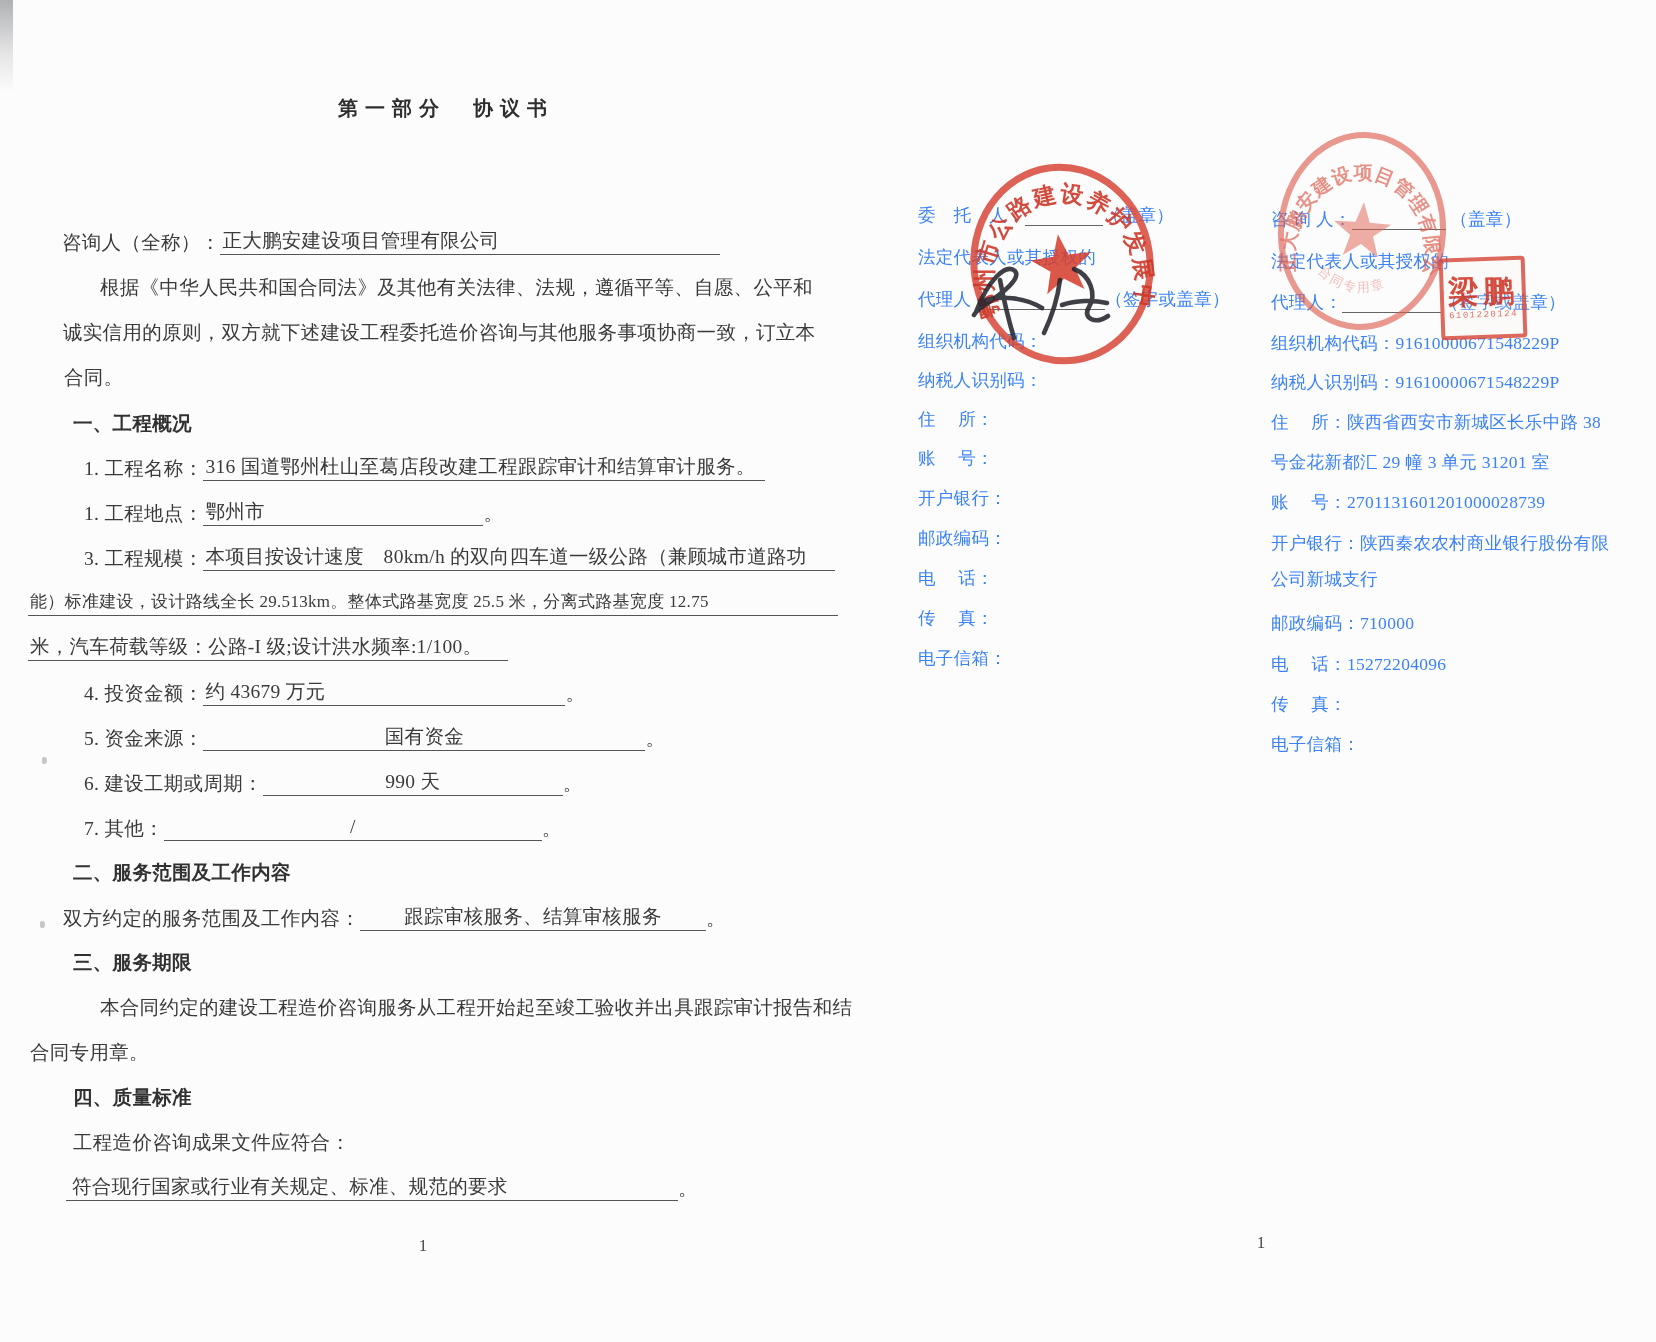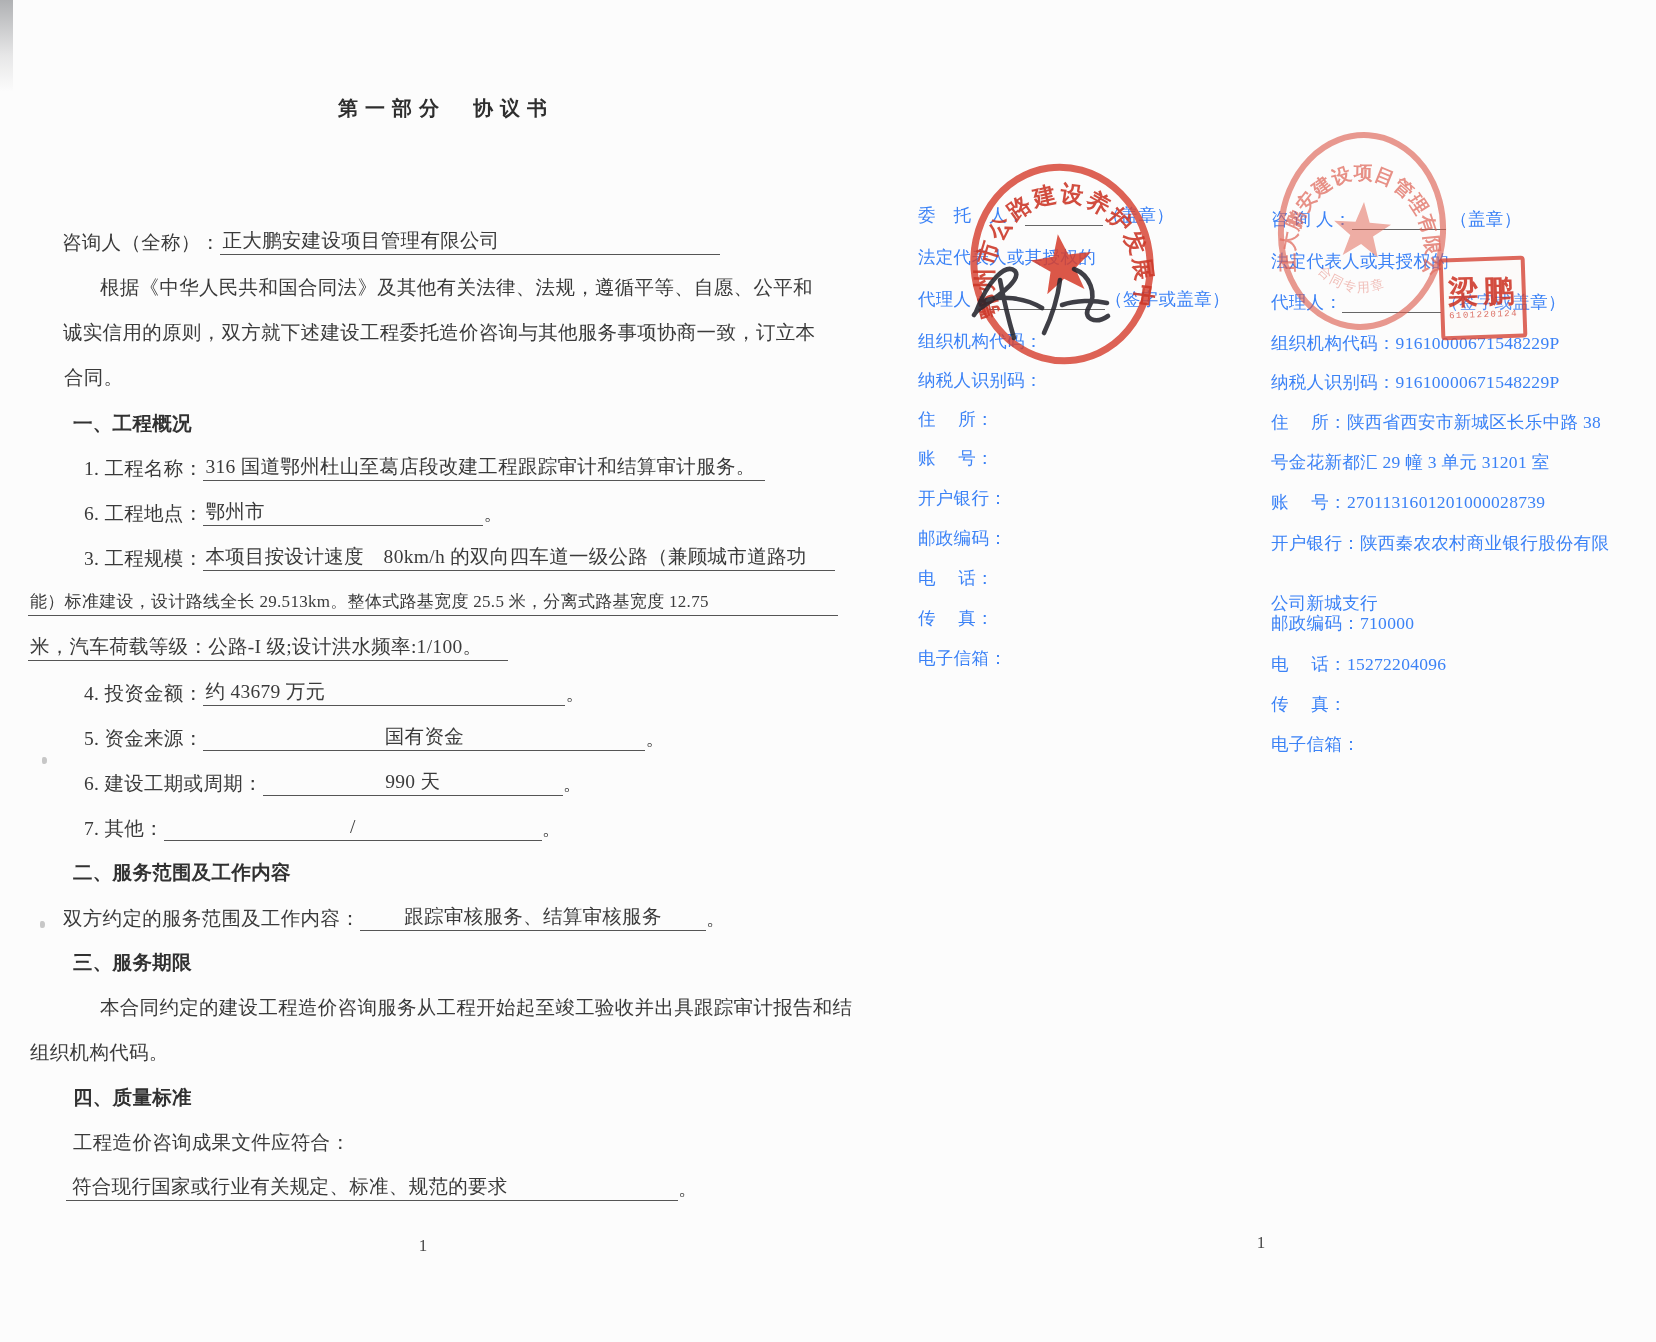--- a/index.html
+++ b/index.html
@@ -46,21 +46,21 @@
   <div class="ln" style="left:63px;top:321px;">诚实信用的原则，双方就下述建设工程委托造价咨询与其他服务事项协商一致，订立本</div>
   <div class="ln" style="left:64px;top:366px;">合同。</div>
 
   <div class="ln b" style="left:73px;top:412px;">一、工程概况</div>
 
   <div class="ln" style="left:84px;top:456px;">
     <span>1. 工程名称：</span><span class="ul" style="width:558px;">316 国道鄂州杜山至葛店段改建工程跟踪审计和结算审计服务。</span>
   </div>
 
   <div class="ln" style="left:84px;top:501px;">
-    <span>6. 工程地点：</span><span class="ul" style="width:276px;">鄂州市</span><span>。</span>
+    <span>1. 工程地点：</span><span class="ul" style="width:276px;">鄂州市</span><span>。</span>
   </div>
 
   <div class="ln" style="left:84px;top:546px;">
     <span>3. 工程规模：</span><span class="ul" style="width:628px;">本项目按设计速度　80km/h 的双向四车道一级公路（兼顾城市道路功</span>
   </div>
   <div class="ln" style="left:28px;top:591px;font-size:17px;">
     <span class="ul" style="width:806px;">能）标准建设，设计路线全长 29.513km。整体式路基宽度 25.5 米，分离式路基宽度 12.75</span>
   </div>
   <div class="ln" style="left:28px;top:636px;">
     <span class="ul" style="width:476px;">米，汽车荷载等级：公路-I 级;设计洪水频率:1/100。</span>
@@ -83,21 +83,21 @@
   </div>
 
   <div class="ln b" style="left:73px;top:861px;">二、服务范围及工作内容</div>
 
   <div class="ln" style="left:63px;top:906px;">
     <span>双方约定的服务范围及工作内容：</span><span class="ul ctr" style="width:342px;">跟踪审核服务、结算审核服务</span><span>。</span>
   </div>
 
   <div class="ln b" style="left:73px;top:951px;">三、服务期限</div>
   <div class="ln" style="left:100px;top:996px;">本合同约定的建设工程造价咨询服务从工程开始起至竣工验收并出具跟踪审计报告和结</div>
-  <div class="ln" style="left:30px;top:1041px;">组织机构代码。</div>
+  <div class="ln" style="left:30px;top:1041px;">合同专用章。</div>
 
   <div class="ln b" style="left:73px;top:1086px;">四、质量标准</div>
   <div class="ln" style="left:73px;top:1131px;text-align:center;">工程造价咨询成果文件应符合：</div>
   <div class="ln" style="left:66px;top:1176px;">
     <span class="ul" style="width:604px;padding-left:6px;">符合现行国家或行业有关规定、标准、规范的要求</span><span>。</span>
   </div>
 
   <div class="pagenum" style="left:408px;top:1236px;width:30px;text-align:center;">1</div>
 
   <div class="ln rp" style="left:918px;top:204px;">
@@ -133,21 +133,21 @@
   <div class="ln rp" style="left:1271px;top:411px;">
     <span>住　 所：</span><span>陕西省西安市新城区长乐中路 38</span>
   </div>
   <div class="ln rp" style="left:1271px;top:451px;">号金花新都汇 29 幢 3 单元 31201 室</div>
   <div class="ln rp" style="left:1271px;top:491px;">
     <span>账　 号：</span><span>2701131601201000028739</span>
   </div>
   <div class="ln rp" style="left:1271px;top:532px;">
     <span>开户银行：</span><span>陕西秦农农村商业银行股份有限</span>
   </div>
-  <div class="ln rp" style="left:1271px;top:592px;">公司新城支行</div>
+  <div class="ln rp" style="left:1271px;top:568px;">公司新城支行</div>
   <div class="ln rp" style="left:1271px;top:612px;">
     <span>邮政编码：</span><span>710000</span>
   </div>
   <div class="ln rp" style="left:1271px;top:653px;">
     <span>电　 话：</span><span>15272204096</span>
   </div>
   <div class="ln rp" style="left:1271px;top:693px;">传　 真：</div>
   <div class="ln rp" style="left:1271px;top:733px;">电子信箱：</div>
 
   <div class="pagenum" style="left:1246px;top:1233px;width:30px;text-align:center;">1</div>

